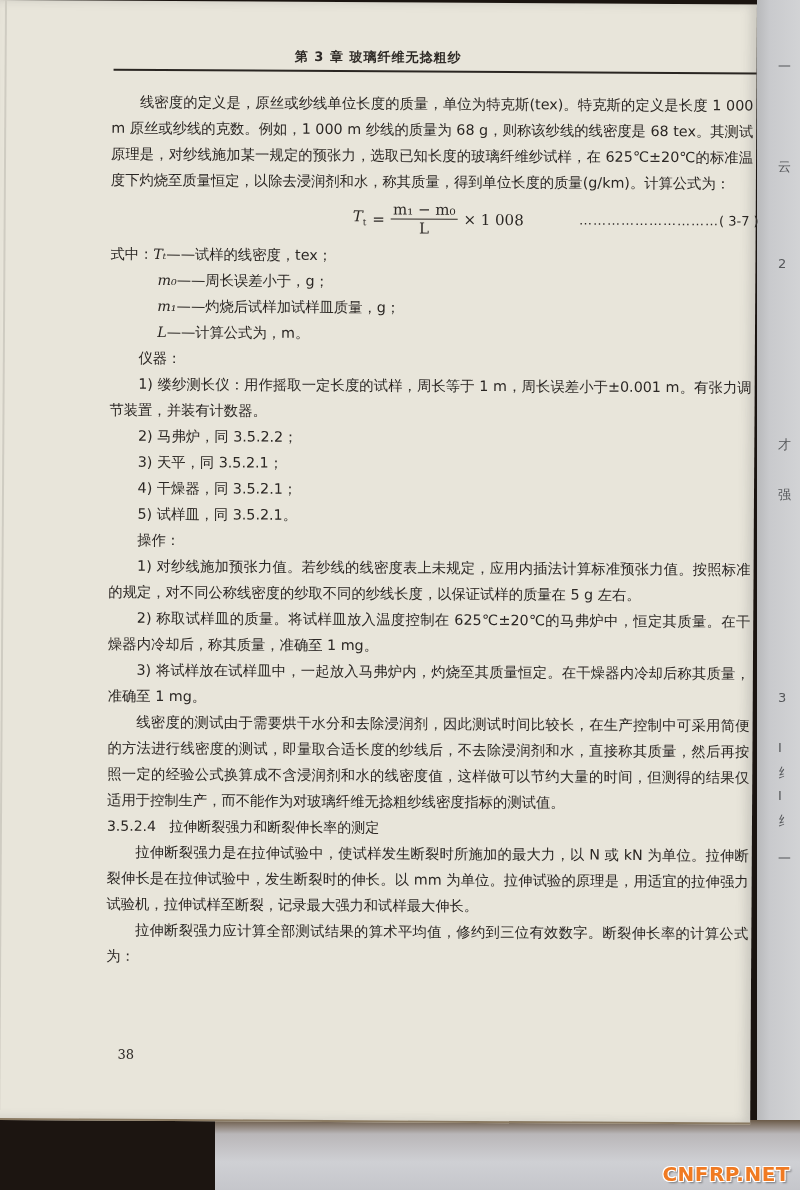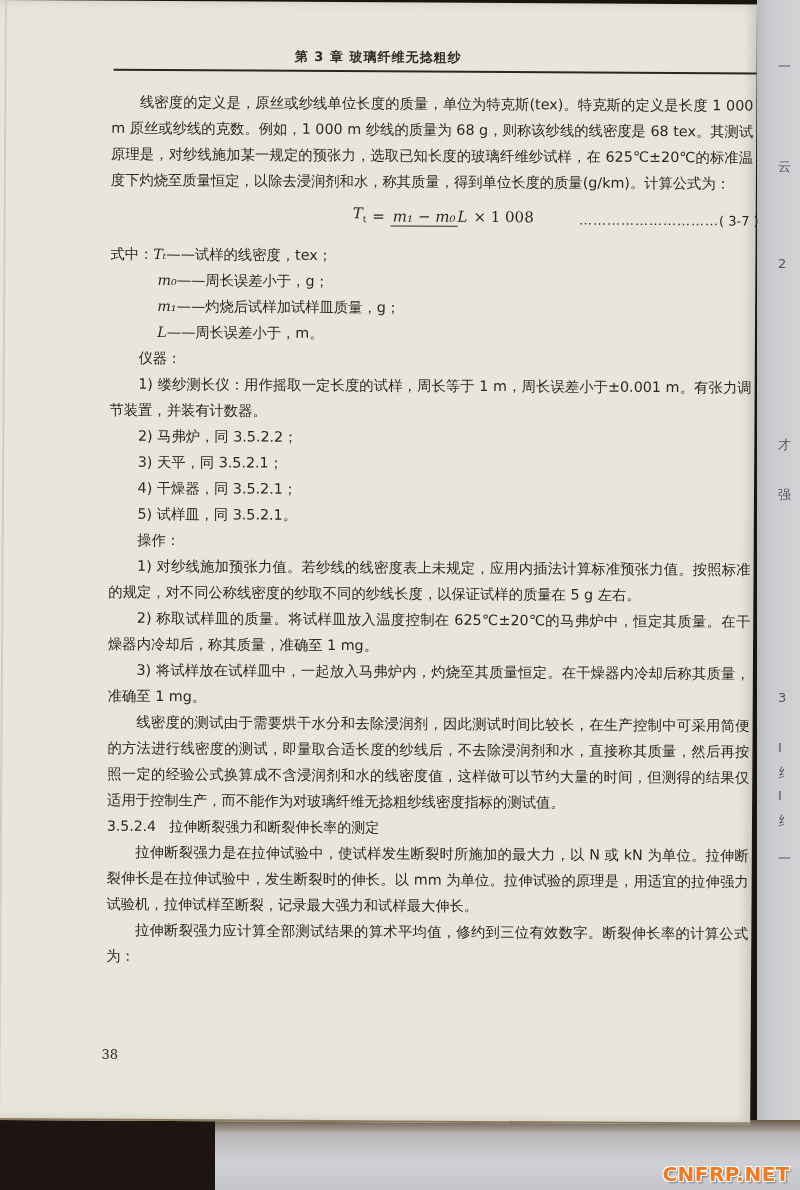--- a/index.html
+++ b/index.html
@@ -48,31 +48,31 @@
   .hang-1 { padding-left: 2em; }
   .hang-2 { padding-left: 3.3em; }
   .formula-row {
     position: relative; height: 44px; margin: 2px 0 2px 0;
     font-family: "DejaVu Serif", serif; font-size: 15px;
   }
   .formula {
     position: absolute; left: 242px; top: 4px; display: flex; align-items: center; gap: 6px;
     font-style: normal;
   }
-  .frac { display: inline-flex; flex-direction: row; align-items: center; font-style: italic; }
+  .frac { display: inline-flex; flex-direction: column; align-items: center; }
   .frac .num { border-bottom: 1px solid #2b2724; padding: 0 2px; line-height: 18px; }
   .frac .den { line-height: 18px; }
   .eq-label {
     position: absolute; right: -6px; top: 10px; font-size: 13px;
     font-family: "DejaVu Sans", sans-serif; color: #2b2724;
   }
   .dots { letter-spacing: 1px; }
   .section-heading { margin: 0; font-size: 14px; }
   .page-number {
-    position: absolute; left: 108px; top: 1046px; font-size: 13px; color: #2b2724;
+    position: absolute; left: 124px; top: 1046px; font-size: 13px; color: #2b2724;
     font-family: "DejaVu Serif", serif;
   }
   .next-page-fragments {
     position: absolute; left: 778px; top: 0; width: 22px; height: 1120px;
     font-family: "DejaVu Sans", sans-serif; color: #55575a; font-size: 13px;
   }
   .frag { position: absolute; left: 0; }
   .watermark {
     position: absolute; right: 10px; top: 1162px;
     font-family: "DejaVu Sans", sans-serif; font-weight: bold; font-size: 20px;
@@ -122,21 +122,21 @@
         <span>× 1 008</span>
       </div>
       <div class="eq-label">
         <span class="dots">…………………………</span><span>( 3-7 )</span>
       </div>
     </div>
 
     <p class="p"><span>式中：</span><i class="var">Tₜ</i><span>——试样的线密度，tex；</span></p>
     <p class="p hang-2"><i class="var">m₀</i><span>——周长误差小于，g；</span></p>
     <p class="p hang-2"><i class="var">m₁</i><span>——灼烧后试样加试样皿质量，g；</span></p>
-    <p class="p hang-2"><i class="var">L</i><span>——周长误差小于，m。</span></p>
+    <p class="p hang-2"><i class="var">L</i><span>——计算公式为，m。</span></p>
 
     <p class="p hang-1">仪器：</p>
     <p class="p indent">1) 缕纱测长仪：用作摇取一定长度的试样，周长等于 1 m，周长误差小于±0.001 m。有张力调节装置，并装有计数器。</p>
     <p class="p hang-1">2) 马弗炉，同 3.5.2.2；</p>
     <p class="p hang-1">3) 天平，同 3.5.2.1；</p>
     <p class="p hang-1">4) 干燥器，同 3.5.2.1；</p>
     <p class="p hang-1">5) 试样皿，同 3.5.2.1。</p>
 
     <p class="p hang-1">操作：</p>
     <p class="p indent">1) 对纱线施加预张力值。若纱线的线密度表上未规定，应用内插法计算标准预张力值。按照标准的规定，对不同公称线密度的纱取不同的纱线长度，以保证试样的质量在 5 g 左右。</p>

